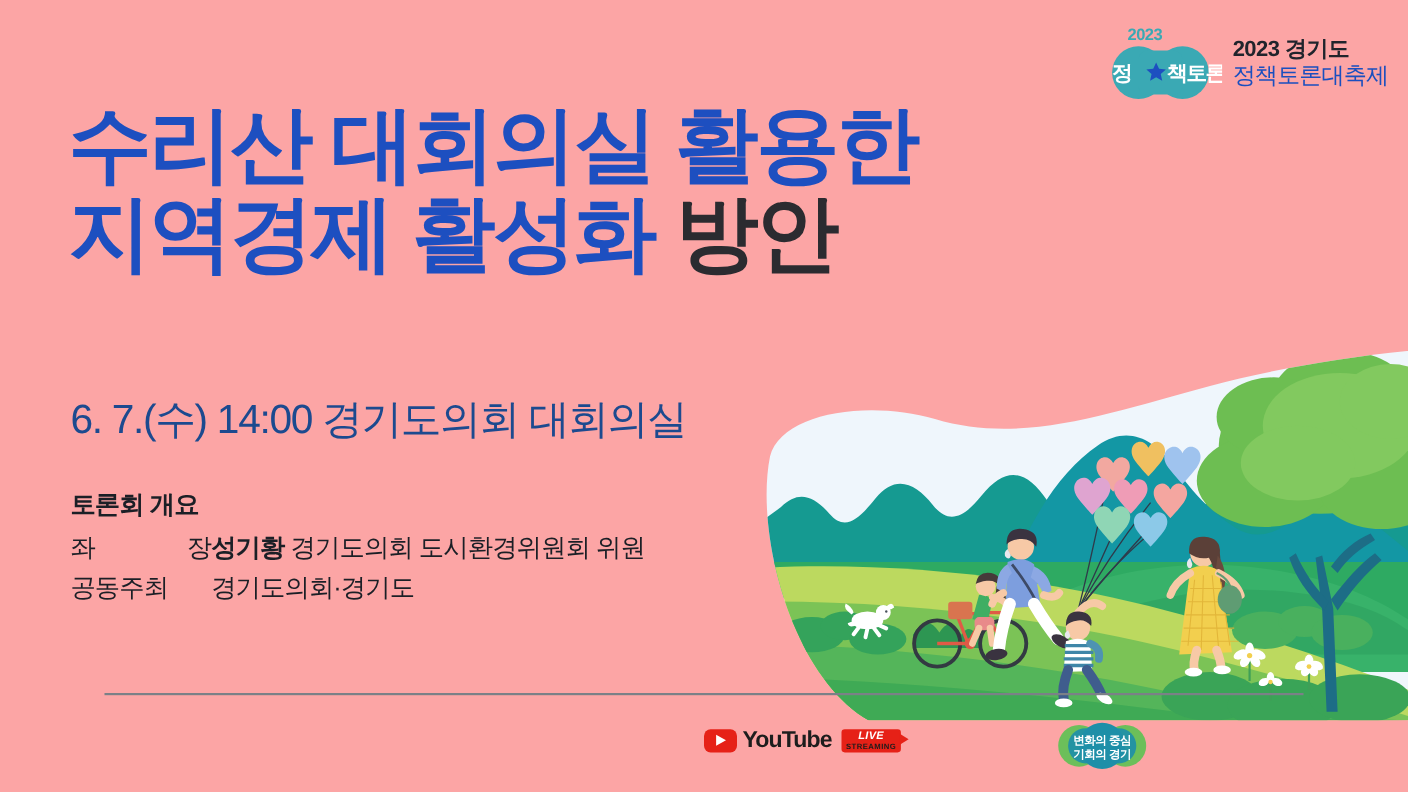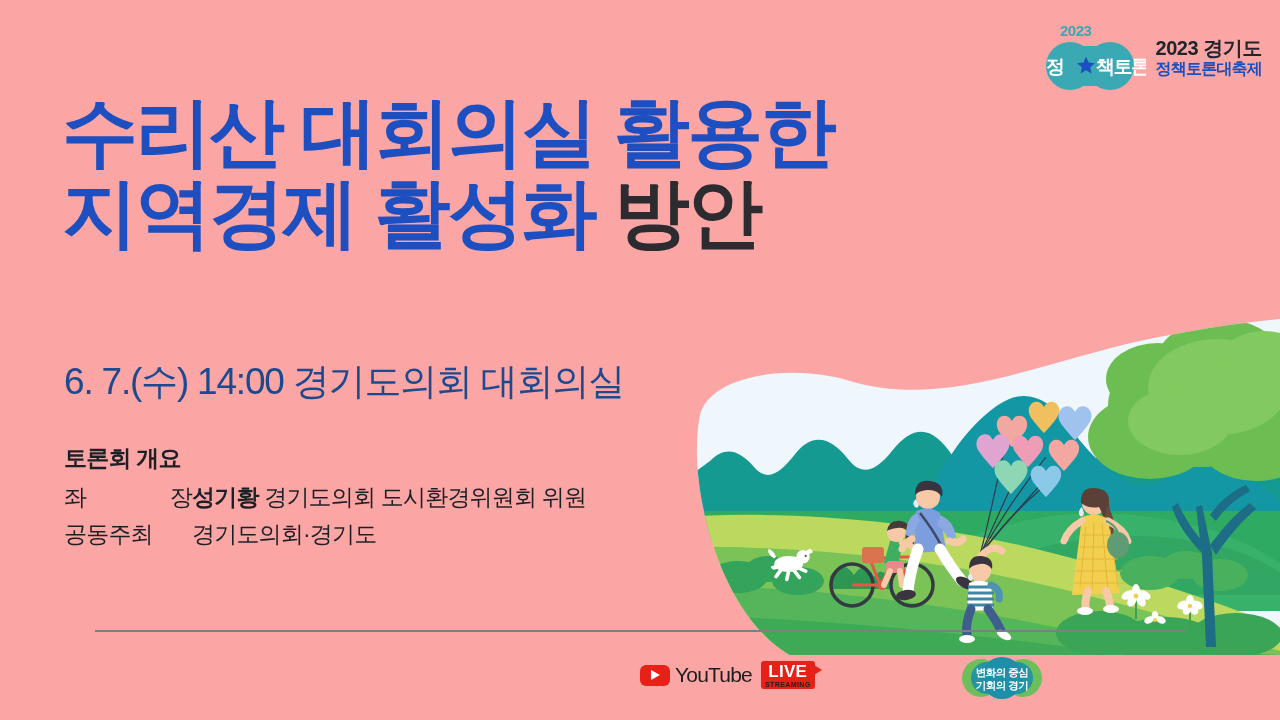--- a/index.html
+++ b/index.html
@@ -31,21 +31,21 @@
     display:flex; align-items:center; gap:10px;
   }
   .fl-mark { position:relative; width:112px; height:72px; }
   .fl-mark svg { display:block; }
   .fl-text { line-height:1.18; }
   .fl-line1 {
     font-size:20px; font-weight:bold; color:#20242c;
     letter-spacing:-0.5px; white-space:nowrap;
   }
   .fl-line2 {
-    font-size:16px; font-weight:bold; color:#1a4fbf;
+    font-size:21px; font-weight:normal; color:#1a4fbf;
     letter-spacing:-0.8px; white-space:nowrap;
   }
 
   
   #title-block {
     position:absolute;
     left:62px; top:92px;
     width:900px;
   }
   .title-line {
@@ -141,21 +141,21 @@
   }
   .yt-play::after {
     content:"";
     position:absolute;
     left:11px; top:5.5px;
     border-left:9px solid #fff;
     border-top:5px solid transparent;
     border-bottom:5px solid transparent;
   }
   #yt-wordmark {
-    font-size:21px; font-weight:normal;
+    font-size:21px; font-weight:bold;
     color:#1d1d1d; letter-spacing:-0.8px;
   }
   .live-chip {
     position:relative;
     margin-left:3px;
     padding:2px 4px 1px 4px;
     background:#e62117;
     border-radius:3px;
     text-align:center;
     line-height:1;
@@ -163,22 +163,22 @@
   .live-chip::after {
     content:"";
     position:absolute;
     right:-7px; top:4px;
     border-left:8px solid #e62117;
     border-top:5px solid transparent;
     border-bottom:5px solid transparent;
   }
   #live-text {
     display:block;
-    font-size:17px; font-weight:bold;
-    color:#fff; letter-spacing:0.3px;
+    font-size:10px; font-weight:bold;
+    color:#fff; letter-spacing:0.3px;font-style:italic;
   }
   #streaming-text {
     display:block;
     font-size:7px; font-weight:bold;
     color:#1d1d1d; letter-spacing:0.4px;
     margin-top:1px;
   }
 
   #footer-gg { left:955px; top:4px; }
   #footer-gg svg { display:block; }

